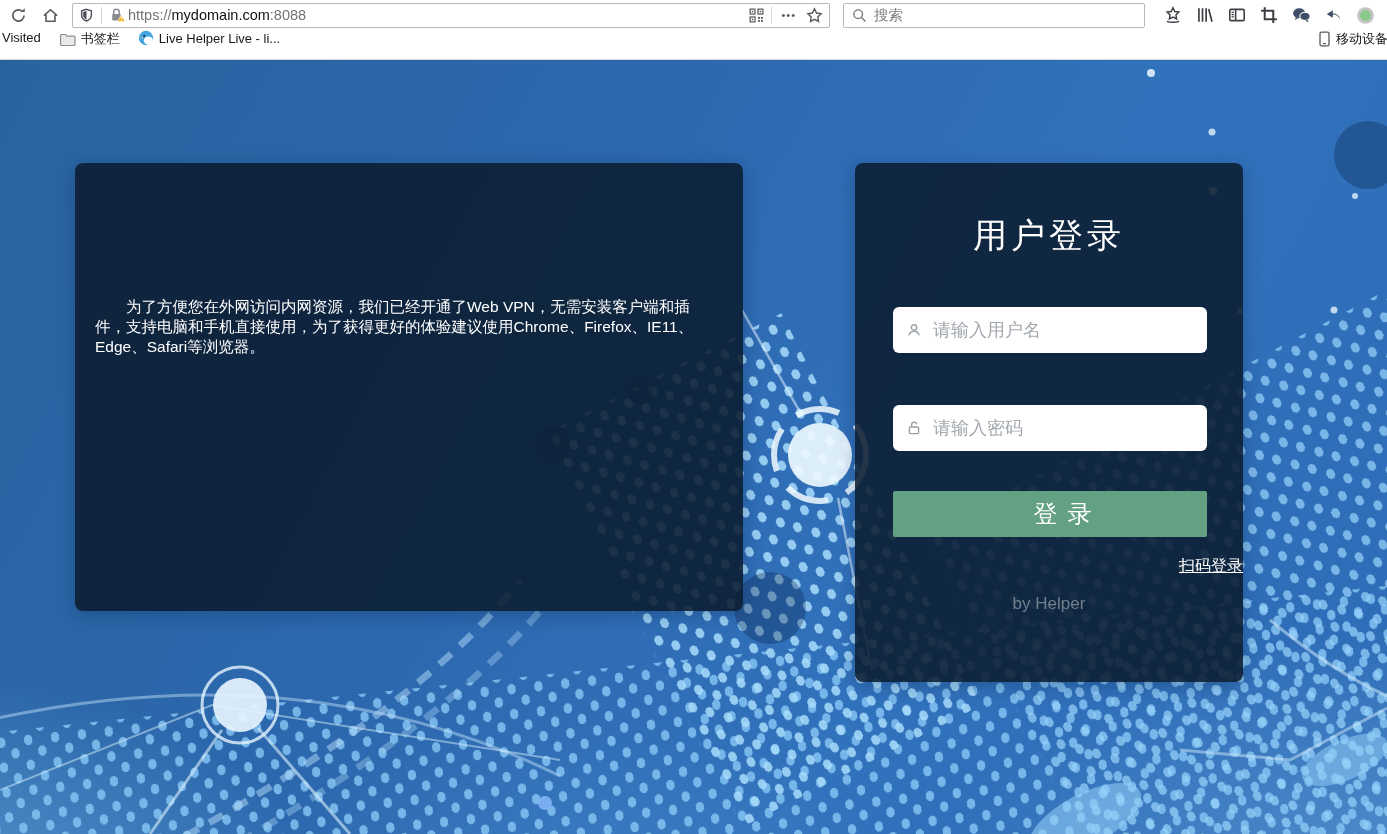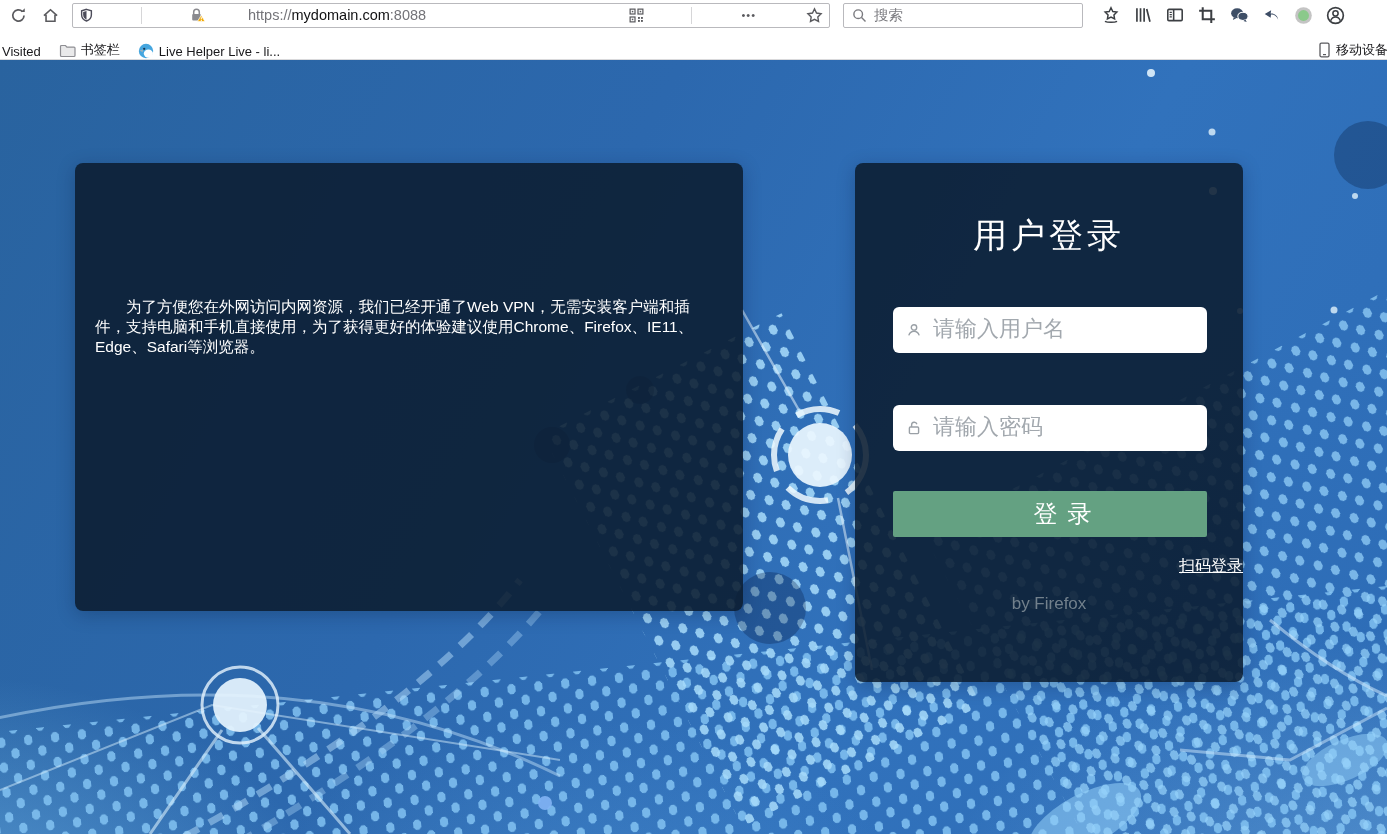--- a/index.html
+++ b/index.html
@@ -5,34 +5,34 @@
   * { box-sizing: border-box; margin: 0; padding: 0; }
   html,body { width:1387px; height:834px; overflow:hidden; }
   body { font-family:"Liberation Sans","DejaVu Sans",sans-serif; background:#fff; }
 
   
   .chrome { width:1387px; height:60px; background:#fff; }
   .toolbar { height:30px; display:flex; align-items:center; padding-left:6px; }
   .tbtn { width:24px; height:24px; display:flex; align-items:center; justify-content:center; flex:0 0 auto; }
   .tbtn + .tbtn { margin-left:8px; }
   .url-bar { width:758px; height:25px; margin-left:10px; border:1px solid #b9b9bd; border-radius:2px;
-             background:#fff; display:flex; align-items:center; padding:0 6px; flex:0 0 auto;gap:40px; }
+             background:#fff; display:flex; align-items:center; padding:0 6px; flex:0 0 auto; }
   .vsep { width:1px; height:17px; background:#d6d6d8; margin:0 7px; flex:0 0 auto; }
   .url-text { font-size:14.5px; white-space:nowrap; margin-left:2px; }
   .url-dim { color:#737378; }
   .url-host { color:#111113; }
   .spacer { flex:1; }
   .ellipsis { font-size:11px; color:#5a5a5e; letter-spacing:1px; line-height:1; padding:0 2px; }
-  .search-bar { width:240px; height:25px; margin-left:13px; border:1px solid #b9b9bd; border-radius:2px;
+  .search-bar { width:302px; height:25px; margin-left:13px; border:1px solid #b9b9bd; border-radius:2px;
                 background:#fff; display:flex; align-items:center; padding:0 8px; flex:0 0 auto; }
   .search-ph { color:#7a7a7f; font-size:14.5px; margin-left:7px; }
   .right-icons { display:flex; align-items:center; margin-left:12px; }
   .right-icons .tbtn { margin-left:0; width:32px; }
 
-  .bookmarks { height:30px; display:flex; align-items:flex-end; padding-left:2px; font-size:13px; color:#18181b;
+  .bookmarks { height:30px; display:flex; align-items:flex-start; padding-left:2px; font-size:13px; color:#18181b;
                border-bottom:1px solid #d9d9db; overflow:hidden; white-space:nowrap; }
   .bm { display:flex; align-items:center; gap:5px; margin-right:18px; flex:0 0 auto; }
   .bm-right { margin-left:auto; margin-right:-14px; }
 
   svg.ic { display:block; }
 
   
   .page { position:relative; width:1387px; height:774px; overflow:hidden;
     background:
       radial-gradient(820px 460px at 104% 110%, rgba(150,208,248,.40), rgba(150,208,248,0) 62%),
@@ -57,22 +57,22 @@
   .info-text { margin:134px 24px 0 20px; color:#fff; font-size:15.5px; line-height:20px; text-indent:2em; }
 
   .login-panel { left:855px; top:103px; width:388px; height:519px; }
   .login-title { position:absolute; left:0; right:0; top:50px; text-align:center; color:#fff;
                  font-size:34px; font-weight:400; letter-spacing:4px; }
   .field { position:absolute; left:38px; right:36px; height:46px; background:#fff; border-radius:6px; }
   .field-user { top:144px; }
   .field-pass { top:242px; }
   .field svg { position:absolute; left:13px; top:15px; }
   .field input { width:100%; height:100%; border:none; outline:none; background:transparent;
-                 border-radius:6px; padding:0 10px 0 40px; font-size:22px; color:#333;
-                 font-family:Liberation Mono, monospace; }
+                 border-radius:6px; padding:0 10px 0 40px; font-size:18px; color:#333;
+                 font-family:Liberation Sans, sans-serif; }
   .field input::placeholder { color:#a2a8ae; opacity:1; }
   .login-btn { position:absolute; top:328px; left:38px; right:36px; height:46px; border:none;
                background:#64a182; color:#fff; font-size:24px; letter-spacing:10px; text-indent:10px;
                border-radius:2px; cursor:pointer; font-family:Liberation Mono, monospace;padding-left:25px; }
   .qr-login { position:absolute; top:393px; left:0; right:0; text-align:right; color:#fff;
               font-size:16px; text-decoration:underline; cursor:pointer; }
   .credit { position:absolute; top:431px; left:0; right:0; text-align:center; color:#72808c; font-size:17px; }
 </style>
 </head>
 <body>
@@ -260,15 +260,15 @@
     </div>
     <div class="field field-pass">
       <svg width="16" height="16" viewBox="0 0 16 16">
         <rect x="3.4" y="7" width="9.2" height="6.6" rx="1" fill="none" stroke="#9aa0a6" stroke-width="1.4"></rect>
         <path d="M5.6 7V4.9A2.7 2.7 0 0 1 10.9 4.2" fill="none" stroke="#9aa0a6" stroke-width="1.4"></path>
       </svg>
       <input type="text" placeholder="请输入密码" style="">
     </div>
     <button class="login-btn">登录</button>
     <a class="qr-login">扫码登录</a>
-    <div class="credit">by Firefox</div>
+    <div class="credit">by Helper</div>
   </div>
 </div>
 
 </body></html>

